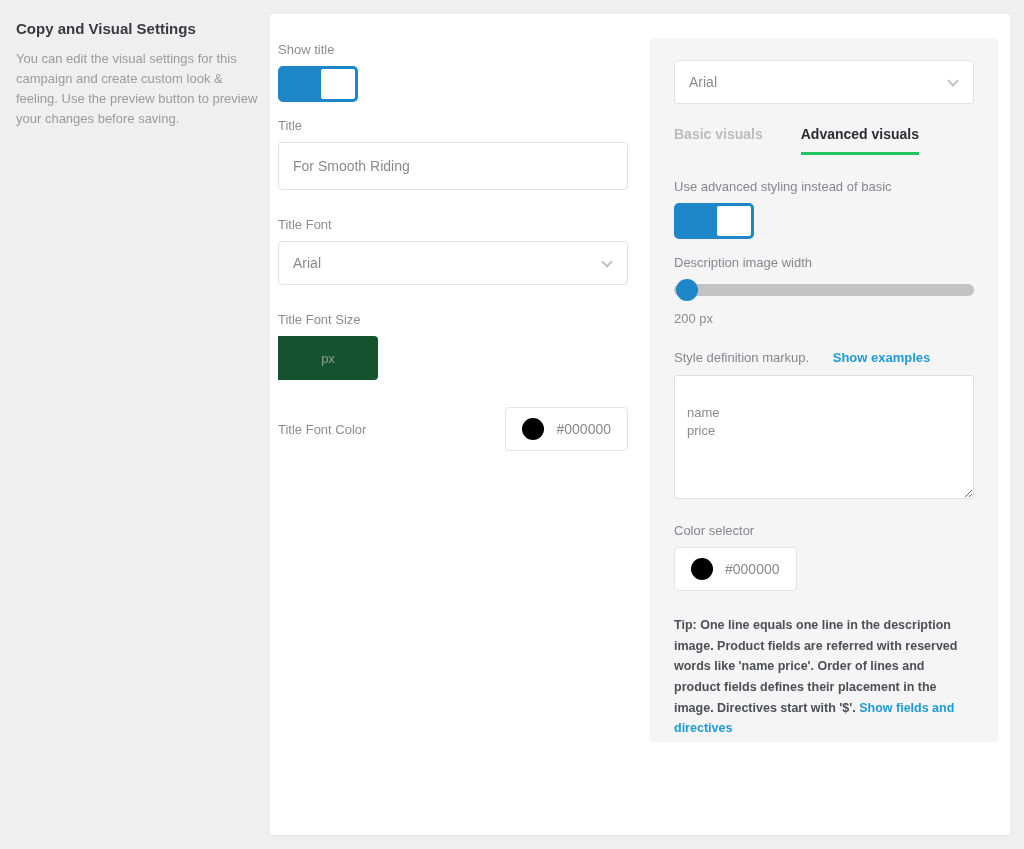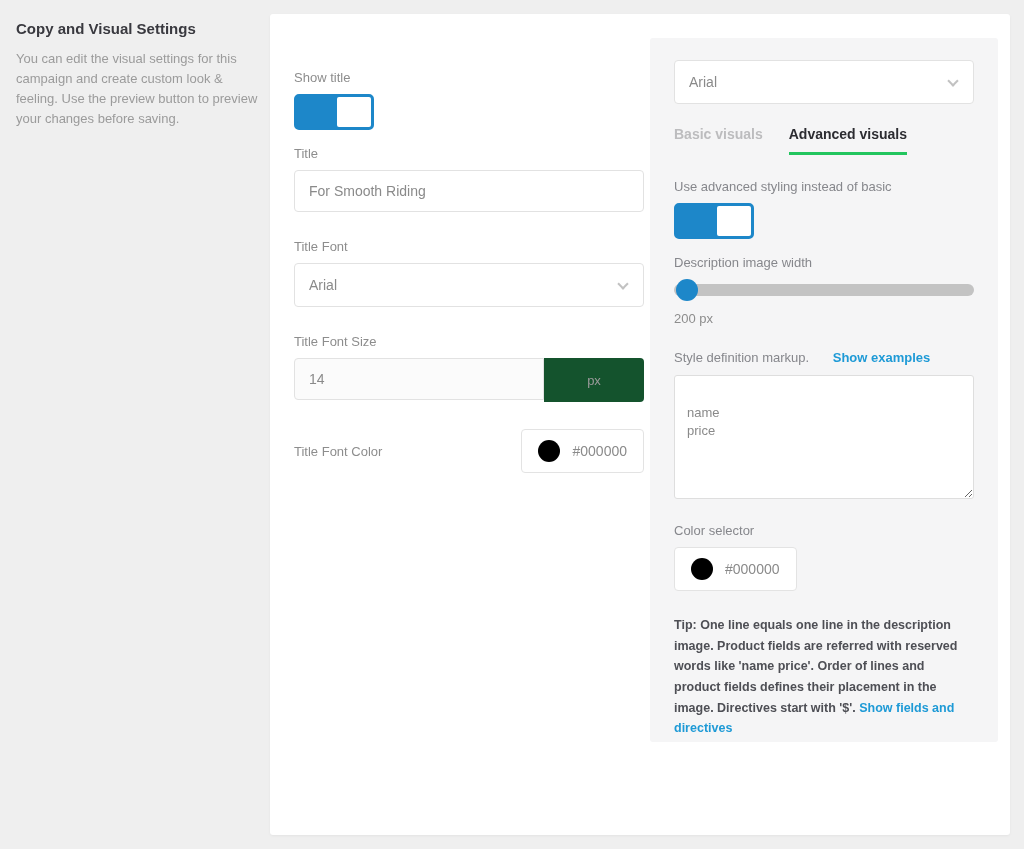--- a/index.html
+++ b/index.html
@@ -17,35 +17,35 @@
   .intro-desc { font-size:13px; color:#9b9b9b; line-height:1.55; margin:0; }
 
   
   .card {
     position:absolute; left:270px; top:14px; width:740px; height:821px;
     background:#ffffff; border-radius:3px;
     box-shadow:0 1px 3px rgba(0,0,0,0.05);
   }
 
   
-  .left-col { position:absolute; left:24px; top:28px; width:350px;margin-top:28px; }
+  .left-col { position:absolute; left:8px; top:28px; width:350px; }
   .field-label { font-size:13px; color:#8d8d8d; margin:0 0 9px 0; }
 
   .toggle {
     position:relative; width:80px; height:36px;
     border:3px solid #1d87c9; border-radius:5px;
     background:#1d87c9; cursor:pointer; margin-bottom:16px;
   }
   .toggle .knob {
     position:absolute; right:0; top:0; width:34px; height:30px;
     background:#ffffff; border-radius:2px;
   }
 
   .text-input {
-    width:100%; height:42px; border:1px solid #e2e2e2; border-radius:4px;
+    width:100%; height:48px; border:1px solid #e2e2e2; border-radius:4px;
     padding:0 14px; font-size:14px; color:#8a8a8a; background:#ffffff;
     font-family:"Liberation Sans", sans-serif; outline:none;
   }
   .spacer-lg { height:27px; }
 
   .select {
     position:relative; width:100%; height:44px;
     border:1px solid #e2e2e2; border-radius:4px; background:#ffffff;
     display:flex; align-items:center; padding:0 14px;
     font-size:14px; color:#8a8a8a; cursor:pointer;
@@ -77,21 +77,21 @@
   .swatch { width:22px; height:22px; border-radius:50%; background:#000000; }
   .hex-text { font-size:14px; color:#8a8a8a; }
 
   
   .right-panel {
     position:absolute; left:380px; top:24px; width:348px; height:704px;
     background:#f5f5f6; border-radius:3px; padding:22px 24px;
   }
   .right-panel .field-label { color:#86878c; }
 
-  .tabs { display:flex; gap:26px; margin:22px 0 24px 0; }
+  .tabs { display:flex; gap:38px; margin:22px 0 24px 0; }
   .tab { font-size:14px; font-weight:bold; padding-bottom:10px; cursor:pointer; }
   .tab.inactive { color:#bcbcbe; }
   .tab.active { color:#2c2c31; border-bottom:3px solid #22c55e; }
 
   .slider { position:relative; width:100%; height:22px; margin-top:4px; }
   .slider-track {
     position:absolute; left:0; right:0; top:5px; height:12px;
     background:#c3c3c3; border-radius:6px;
   }
   .slider-handle {
@@ -150,21 +150,20 @@
 
     <div class="field-label">Title Font</div>
     <div class="select">
       <span>Arial</span>
       <span class="chevron"></span>
     </div>
     <div class="spacer-lg"></div>
 
     <div class="field-label">Title Font Size</div>
     <div class="size-row">
-      <input class="text-input" type="text" value="14" style="">
       <div class="size-addon">px</div>
     </div>
     <div class="spacer-lg"></div>
 
     <div class="color-row">
       <div class="field-label" style="margin:0;">Title Font Color</div>
       <div class="color-control">
         <span class="swatch"></span>
         <span class="hex-text">#000000</span>
       </div>

